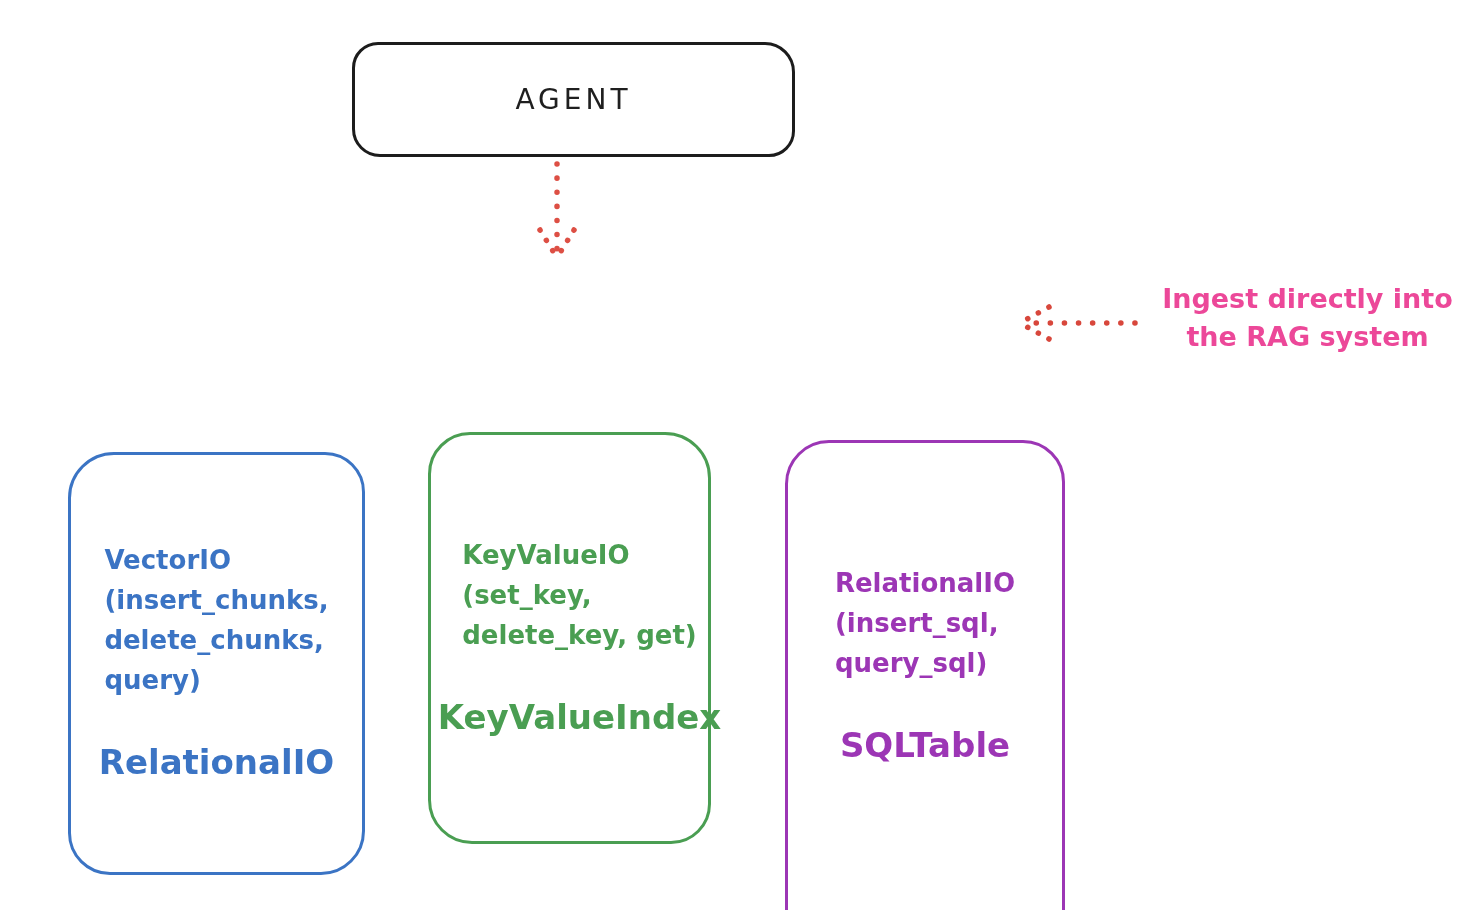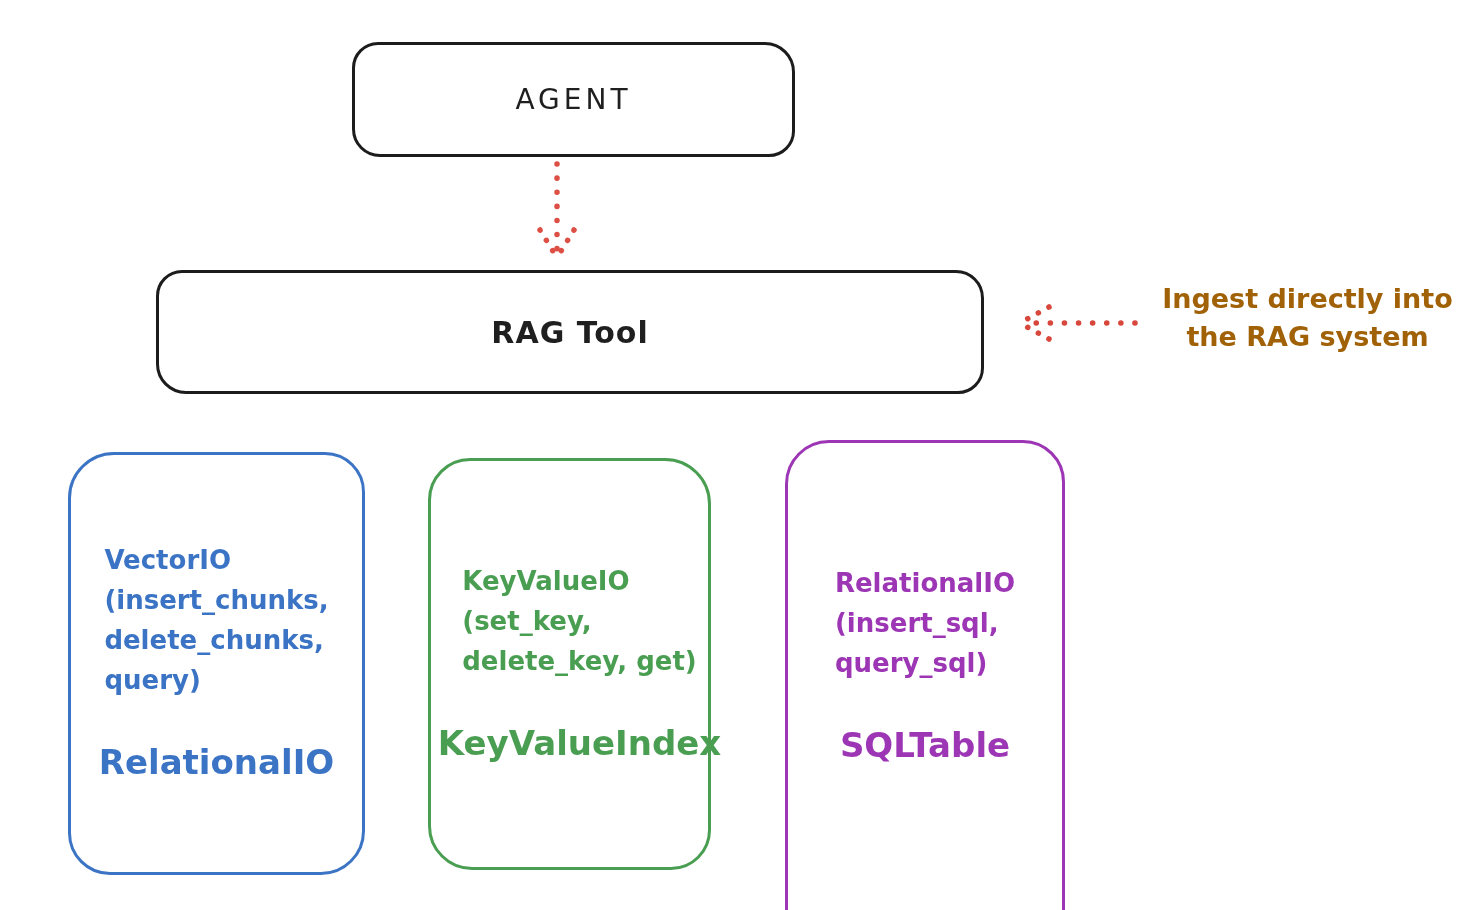--- a/index.html
+++ b/index.html
@@ -55,21 +55,21 @@
     text-align: left;
     font-weight: 600;
   }
   .backend-vector {
     left: 68px; top: 452px;
     width: 297px; height: 423px;
     border-radius: 46px 40px 44px 42px;
     padding-top: 85px;
   }
   .backend-keyvalue {
-    left: 428px; top: 458px;
+    left: 428px; top: 432px;
     width: 283px; height: 412px;
     border-radius: 42px 46px 40px 44px;
     padding-top: 100px;
     padding-left: 20px;
   }
   .backend-relational {
     left: 785px; top: 440px;
     width: 280px; height: 536px;
     border-radius: 44px 42px 46px 40px;
     padding-top: 120px;
@@ -113,31 +113,28 @@
   <div class="box black-box agent-box">
     <span class="box-label">AGENT</span>
   </div>
 
   <svg class="arrow" style="left: 527px; top: 158px; color: rgb(221, 79, 68);" width="60" height="108">
     <line x1="30" y1="6" x2="30" y2="92" stroke-dasharray="0.1 14"></line>
     <line x1="13" y1="72" x2="29" y2="98" stroke-dasharray="0.1 12"></line>
     <line x1="47" y1="72" x2="31" y2="98" stroke-dasharray="0.1 12"></line>
   </svg>
 
-  <div class="box black-box rag-box">
-    <span class="box-label">RAG Tool</span>
-  </div>
 
   <svg class="arrow" style="left: 1005px; top: 300px; color: rgb(216, 71, 60);" width="140" height="46">
     <line x1="130" y1="23" x2="18" y2="23" stroke-dasharray="0.1 14"></line>
     <line x1="44" y1="7" x2="15" y2="23" stroke-dasharray="0.1 12"></line>
     <line x1="44" y1="39" x2="15" y2="23" stroke-dasharray="0.1 12"></line>
   </svg>
 
-  <div class="annotation-text" style="color: #a16207;">Ingest directly into
+  <div class="annotation-text" style="color: #ec4899;">Ingest directly into
 the RAG system</div>
 
   <div class="box backend-box backend-vector" style="border-color: rgb(59, 116, 196); color: rgb(59, 116, 196);">
     <div class="io-label">VectorIO
 (insert_chunks,
 delete_chunks,
 query)</div>
     <div class="index-label">RelationalIO</div>
   </div>
 

